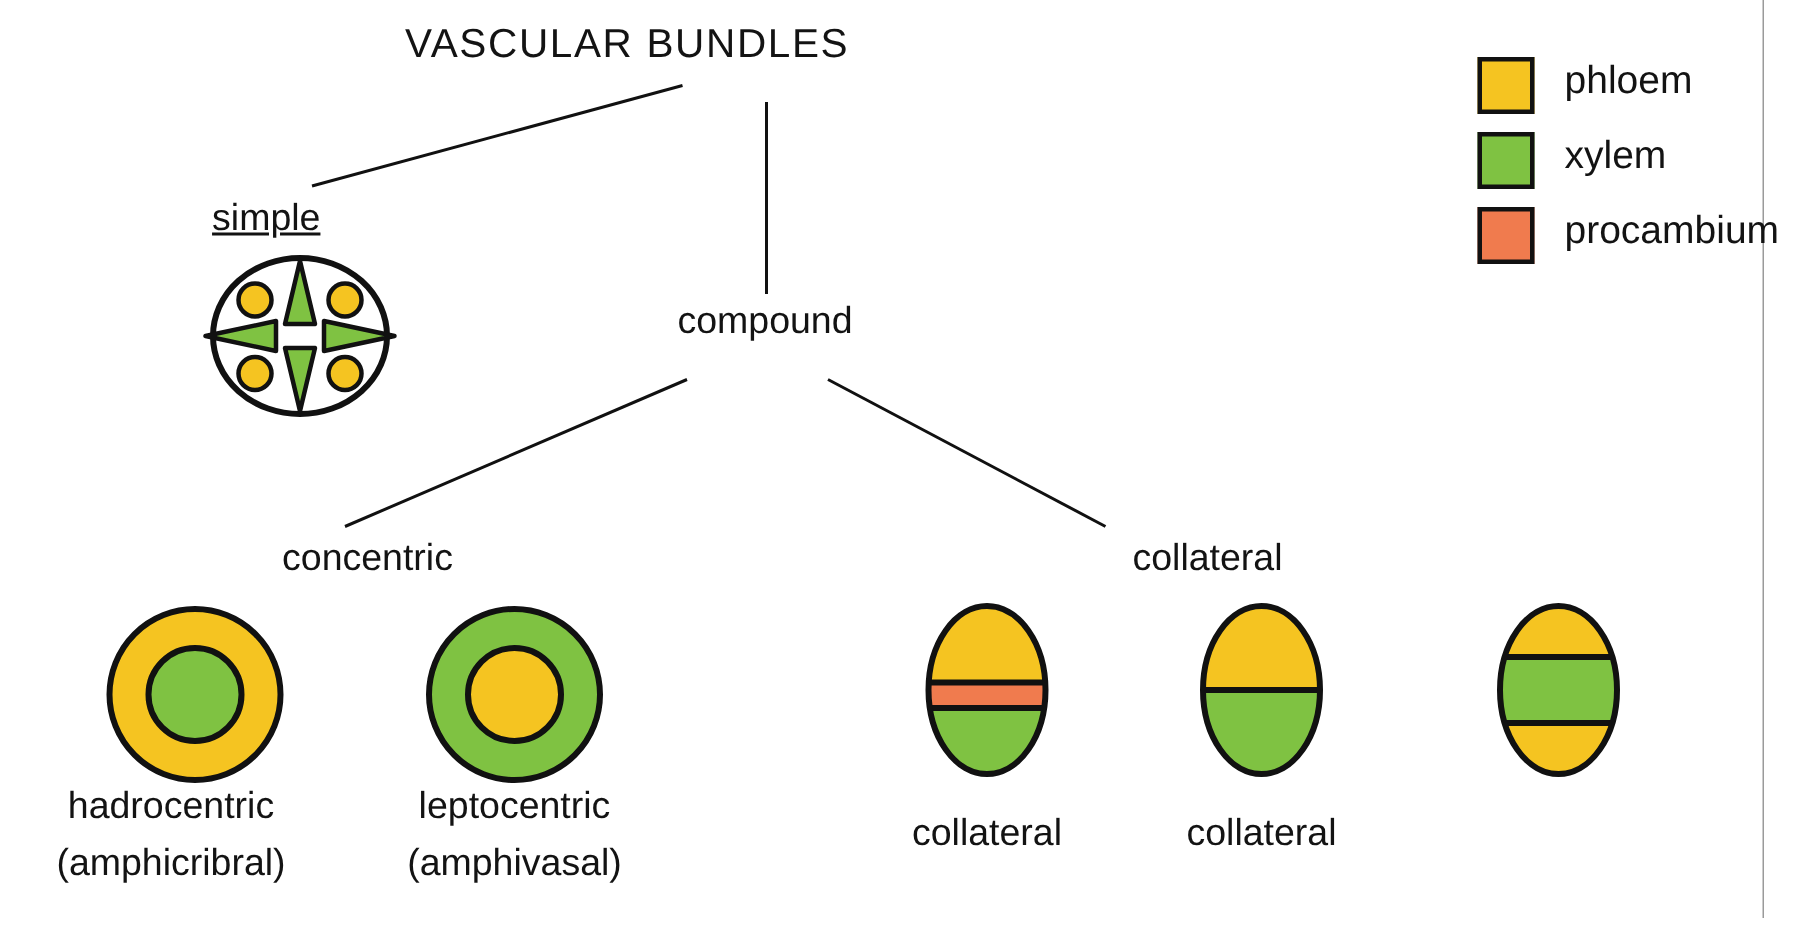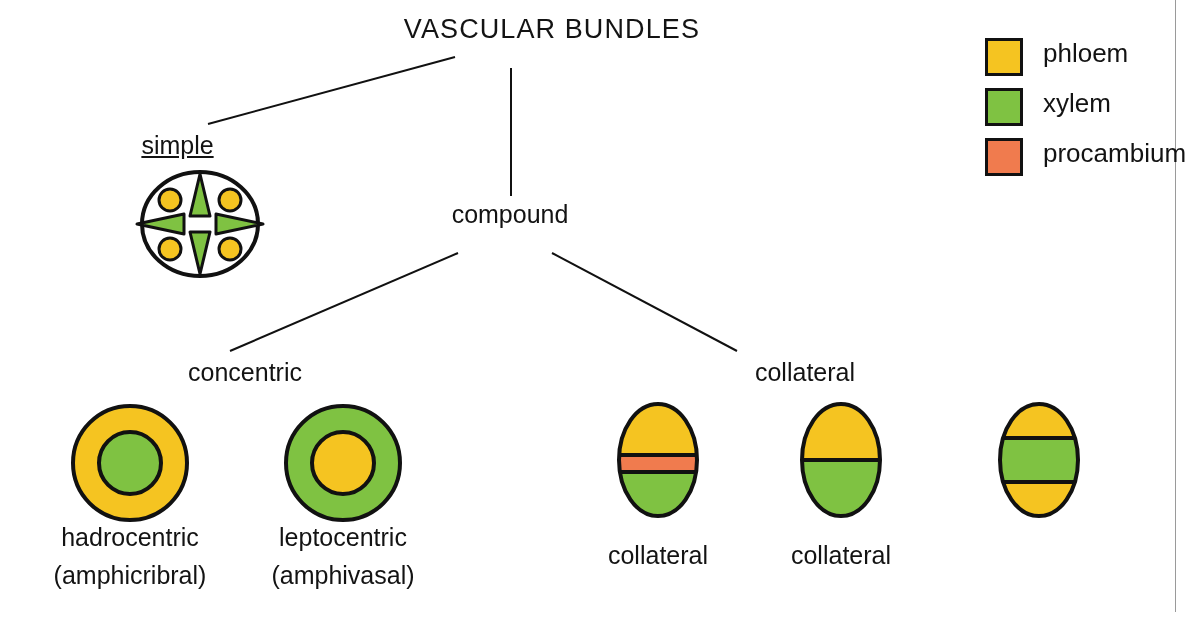--- a/index.html
+++ b/index.html
@@ -23,21 +23,21 @@
     top: 0px;
     width: 1px;
     height: 612px;
     background: #9a9a9a;
   }
   .tree-title {
     position: absolute;
     left: 270px;
     top: 14px;
     width: 430px;
-    text-align: right;
+    text-align: left;
     font-size: 27px;
     letter-spacing: 1.1px;
     color: #131313;
     white-space: nowrap;
   }
   .node-label {
     position: absolute;
     text-align: center;
     font-size: 25px;
     color: #131313;
@@ -131,21 +131,21 @@
     <circle cx="38" cy="36" r="11" fill="#F5C421" stroke="#111111" stroke-width="3"></circle>
     <circle cx="98" cy="36" r="11" fill="#F5C421" stroke="#111111" stroke-width="3"></circle>
     <circle cx="38" cy="85" r="11" fill="#F5C421" stroke="#111111" stroke-width="3"></circle>
     <circle cx="98" cy="85" r="11" fill="#F5C421" stroke="#111111" stroke-width="3"></circle>
   </svg>
 
   <svg class="figure" style="left:68px; top:401px;" width="124" height="124" viewBox="0 0 124 124" xmlns="http://www.w3.org/2000/svg">
     <circle cx="62" cy="62" r="57" fill="#F5C421" stroke="#111111" stroke-width="4"></circle>
     <circle cx="62" cy="62" r="31" fill="#7FC242" stroke="#111111" stroke-width="4"></circle>
   </svg>
-  <div class="fig-caption" style="left:20px; top:518px; width:220px;">
+  <div class="fig-caption" style="left:4px; top:518px; width:220px;">
     <div>hadrocentric</div>
     <div>(amphicribral)</div>
   </div>
 
   <svg class="figure" style="left:281px; top:401px;" width="124" height="124" viewBox="0 0 124 124" xmlns="http://www.w3.org/2000/svg">
     <circle cx="62" cy="62" r="57" fill="#7FC242" stroke="#111111" stroke-width="4"></circle>
     <circle cx="62" cy="62" r="31" fill="#F5C421" stroke="#111111" stroke-width="4"></circle>
   </svg>
   <div class="fig-caption" style="left:233px; top:518px; width:220px;">
     <div>leptocentric</div>

